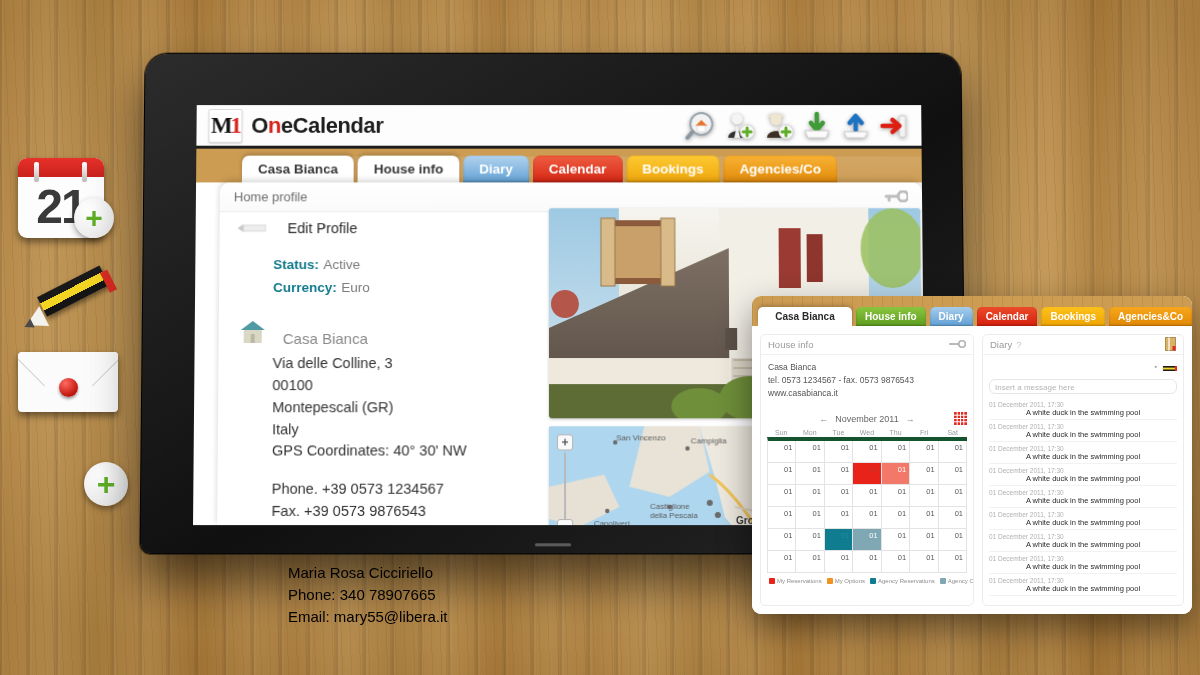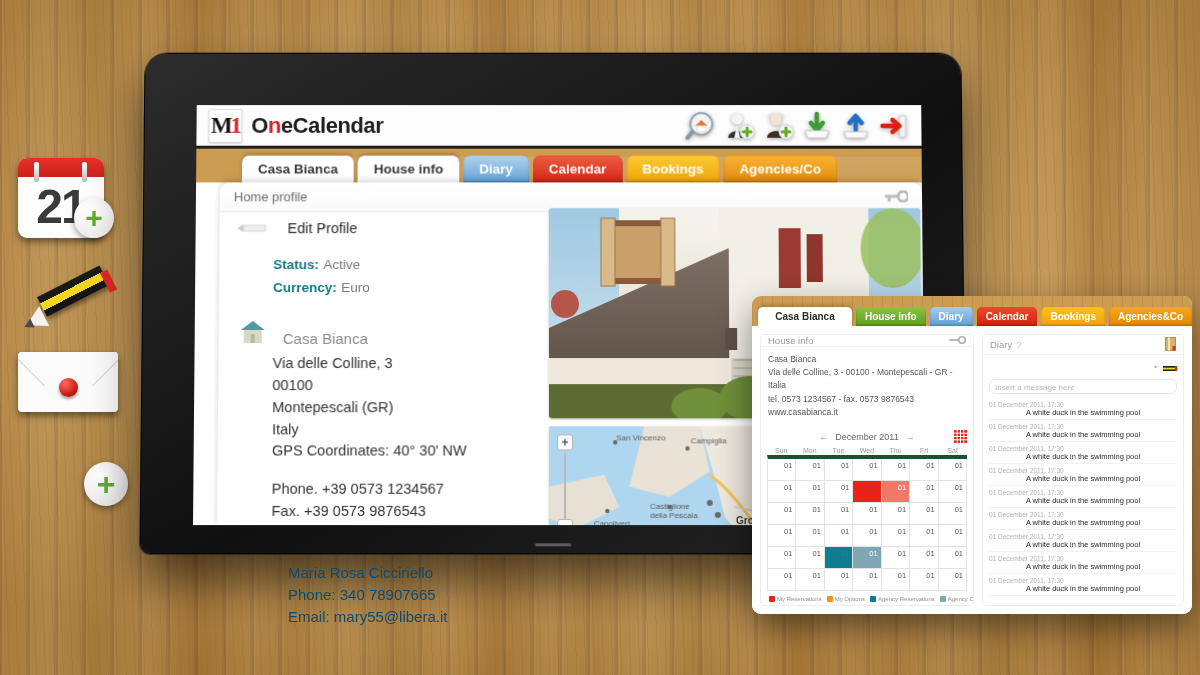--- a/index.html
+++ b/index.html
@@ -549,21 +549,21 @@
         </div>
       </div>
     </div>
 
     <div id="tablet-bezel-gloss"></div>
   </div>
   <div id="home-btn"></div>
 </div>
 
 <div style="position:absolute;left:228px;top:186px;width:430px;height:470px;background:#fff;border-radius:3px;box-shadow:0 8px 22px rgba(0,0,0,.35);z-index:-1"></div>
-<div style="position:absolute;left:288px;top:562px;font:15px/1.45 'Liberation Sans',sans-serif;color:#0c4a6e">
+<div style="position:absolute;left:288px;top:562px;font:15px/1.45 'Liberation Sans',sans-serif;color:#000000">
   <div>Maria Rosa Cicciriello</div>
   <div>Phone: 340 78907665</div>
   <div>Email: mary55@libera.it</div>
 </div>
 
 <div id="float">
   <div class="float-wood">
     <div class="tabstrip">
       <div class="tab main">Casa Bianca</div>
       <div class="tab green">House info</div>
@@ -581,29 +581,28 @@
         <span>House info</span>
         <span style="margin-left:auto">
           <svg width="18" height="8" viewBox="0 0 18 8">
             <circle cx="14" cy="4" r="3.4" fill="none" stroke="#b9b9b9" stroke-width="2"></circle>
             <path d="M10.6 4 H2" stroke="#b9b9b9" stroke-width="2" stroke-linecap="round"></path>
           </svg>
         </span>
       </div>
       <div class="finfo">
         <div>Casa Bianca</div>
-        <div>Via delle Colline, 3 - 00100 - Montepescali - GR - Italia</div>
         <div>tel. 0573 1234567 - fax. 0573 9876543</div>
         <div>www.casabianca.it</div>
       </div>
 
       <div class="minical">
         <div class="mc-head">
           <span class="mc-arrow">←</span>
-          <span>December 2011</span>
+          <span>November 2011</span>
           <span class="mc-arrow">→</span>
           <span class="mc-grid-icon">
             <svg width="13" height="13" viewBox="0 0 13 13">
               <rect width="13" height="13" fill="#e02a22"></rect>
               <g stroke="#fff" stroke-width="1">
                 <path d="M3.2 0 v13 M6.5 0 v13 M9.8 0 v13 M0 3.2 h13 M0 6.5 h13 M0 9.8 h13"></path>
               </g>
             </svg>
           </span>
         </div>

